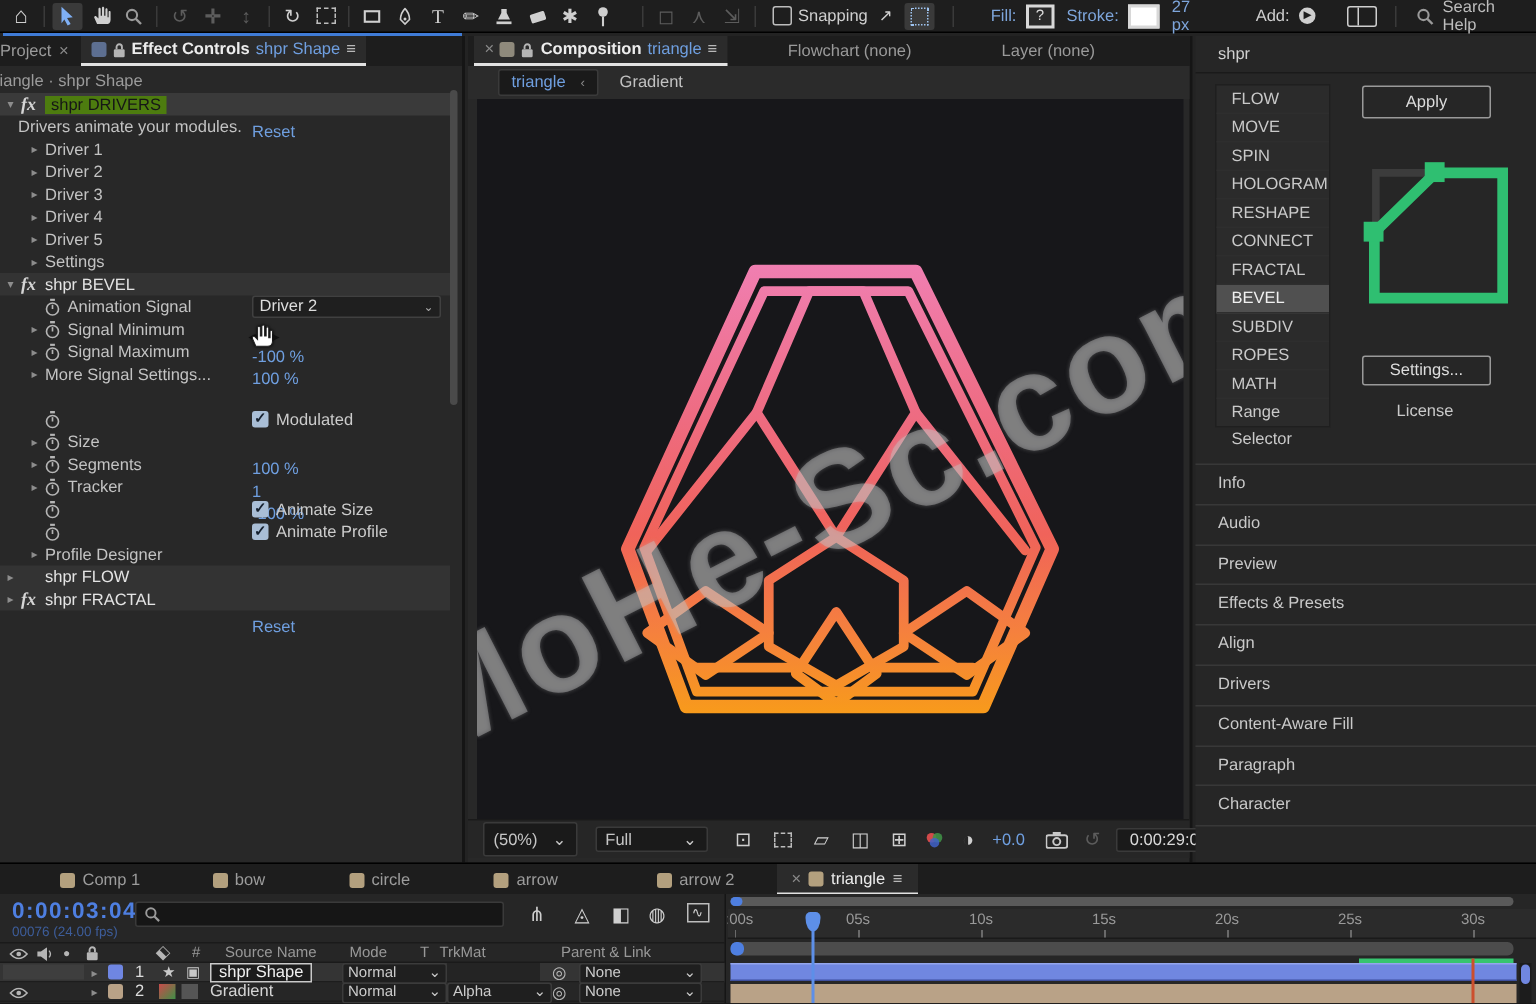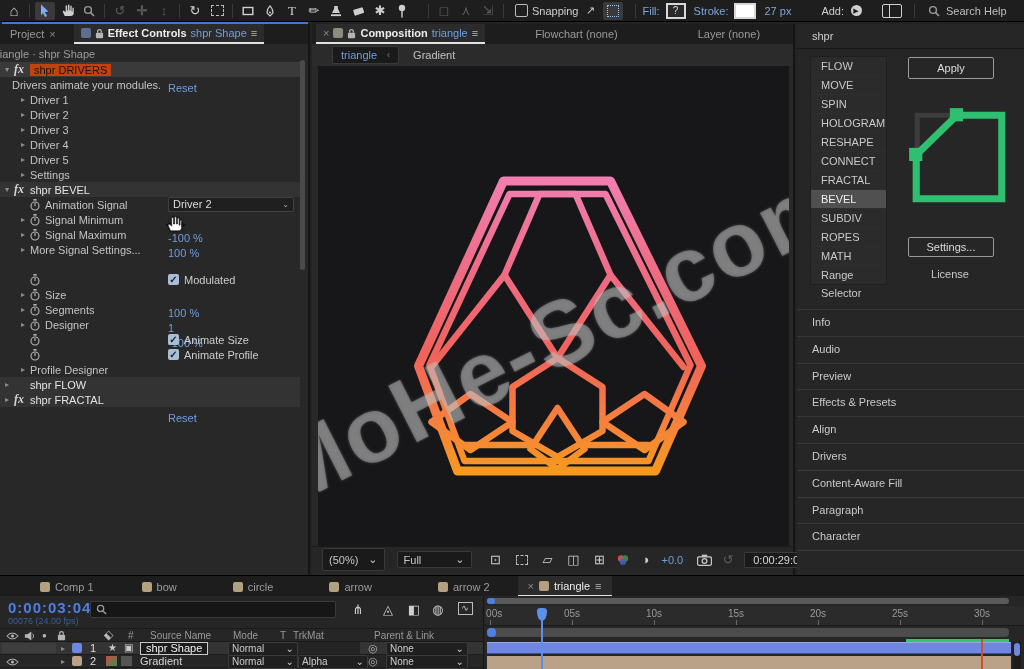--- a/index.html
+++ b/index.html
@@ -20,21 +20,21 @@
   .tblue{color:#7ea6dc;}
   #fillbox{width:16px;height:12px;border:2px solid #d8d8d8;background:#2a2a2a;color:#ddd;
            font-size:10px;text-align:center;line-height:12px;}
   #strokebox{width:18px;height:12px;border:2px solid #d8d8d8;background:#fff;}
   .chip{background:#1a1a1a;border:1px solid #3a3a3a;border-radius:2px;}
   
   .panel{background:#282828;}
   .tabbar{background:#1d1d1d;height:20px;display:flex;align-items:center;}
   .tab-active{background:#2b2b2b;height:20px;display:flex;align-items:center;gap:4px;padding:0 7px;
               border-bottom:2px solid #e2e2e2;box-sizing:border-box;}
-  .tab-idle{color:#9a9a9a;padding:0 10px;display:flex;gap:5px;align-items:center;}
+  .tab-idle{color:#9a9a9a;padding:0 0;display:flex;gap:5px;align-items:center;}
   .sw{width:10px;height:10px;border-radius:2px;display:inline-block;flex:none;}
   .menu-ico{color:#b8b8b8;font-size:11px;}
   .close-x{color:#8a8a8a;font-size:11px;}
   
   .er{position:relative;height:15px;display:flex;align-items:center;color:#c3c3c3;white-space:nowrap;}
   .er.hdr{background:#333;}
   .tw9{width:14px;text-align:center;color:#8d8d8d;font-size:8px;flex:none;}
   .fx{font-style:italic;font-family:"Liberation Serif",serif;font-weight:bold;color:#d5d5d5;
       font-size:12px;width:16px;flex:none;}
   .val{position:absolute;left:168px;color:#6f9fe0;margin-top:36px;}
@@ -179,21 +179,21 @@
   <span class="tool dim">⋏</span>
   <span class="tool dim">⇲</span>
   <span class="tsep"></span>
   <span style="width:11px;height:11px;border:1px solid #bdbdbd;border-radius:2px;margin:0 2px 0 6px;flex:none"></span>
   <span style="color:#cfcfcf">Snapping</span>
   <span class="tool" style="font-size:11px">↗</span>
   <span class="tool sel">
         <span style="width:10px;height:10px;border:1px dotted #9ec3f0;display:inline-block"></span>
       </span>
   <span class="tsep" style="margin-left:10px"></span>
-  <span class="tblue" style="margin-left:2px">Fill:</span>
+  <span class="tblue" style="margin-left:20px">Fill:</span>
   <span id="fillbox" style="margin:0 6px 0 4px">?</span>
   <span class="tblue">Stroke:</span>
   <span id="strokebox" style="margin:0 6px 0 4px"></span>
   <span class="tblue">27 px</span>
   <span style="margin-left:28px;color:#cfcfcf">Add:</span>
   <span class="tool">
         <span style="width:11px;height:11px;border-radius:50%;background:#cfcfcf;color:#1e1e1e;font-size:7px;line-height:11px;text-align:center;display:inline-block">▶</span>
       </span>
   <span class="tool" style="margin-left:14px">
         <span style="width:18px;height:12px;border:1px solid #cfcfcf;border-radius:2px;display:inline-flex">
@@ -229,21 +229,21 @@
   </div>
   <div class="abs" style="left:0;top:24px;width:300px;height:14px;color:#9b9b9b;overflow:hidden">
     <span style="display:inline-block;margin-left:-7px">triangle · shpr Shape</span>
   </div>
 
   <div class="abs" style="left:0;top:38px;width:300px">
 
     <div class="er hdr" style="background:#3a3a3a">
       <span class="tw9">▾</span>
       <span class="fx">fx</span>
-      <span style="background:#c2410c;color:#161616;padding:0 4px">shpr DRIVERS</span>
+      <span style="background:#4d7c0f;color:#161616;padding:0 4px">shpr DRIVERS</span>
       <span class="val">Reset</span>
     </div>
     <div class="er" style="padding-left:12px">
       <span>Drivers animate your modules.</span>
     </div>
     <div class="er" style="padding-left:16px">
           <span class="tw9">▸</span>
           <span>Driver 1</span>
         </div>
     <div class="er" style="padding-left:16px">
@@ -327,21 +327,21 @@
             <use href="#i-sw"></use>
           </svg>
       <span>Segments</span>
       <span class="val">1</span>
     </div>
     <div class="er" style="padding-left:16px">
       <span class="tw9">▸</span>
       <svg class="swi" viewBox="0 0 10 12">
             <use href="#i-sw"></use>
           </svg>
-      <span>Designer</span>
+      <span>Tracker</span>
       <span class="val">-100 %</span>
     </div>
     <div class="er" style="padding-left:30px">
       <svg class="swi" viewBox="0 0 10 12">
             <use href="#i-sw"></use>
           </svg>
       <span class="cbrow">
             <span class="cbx">✓</span>
             <span>Animate Size</span>
           </span>

